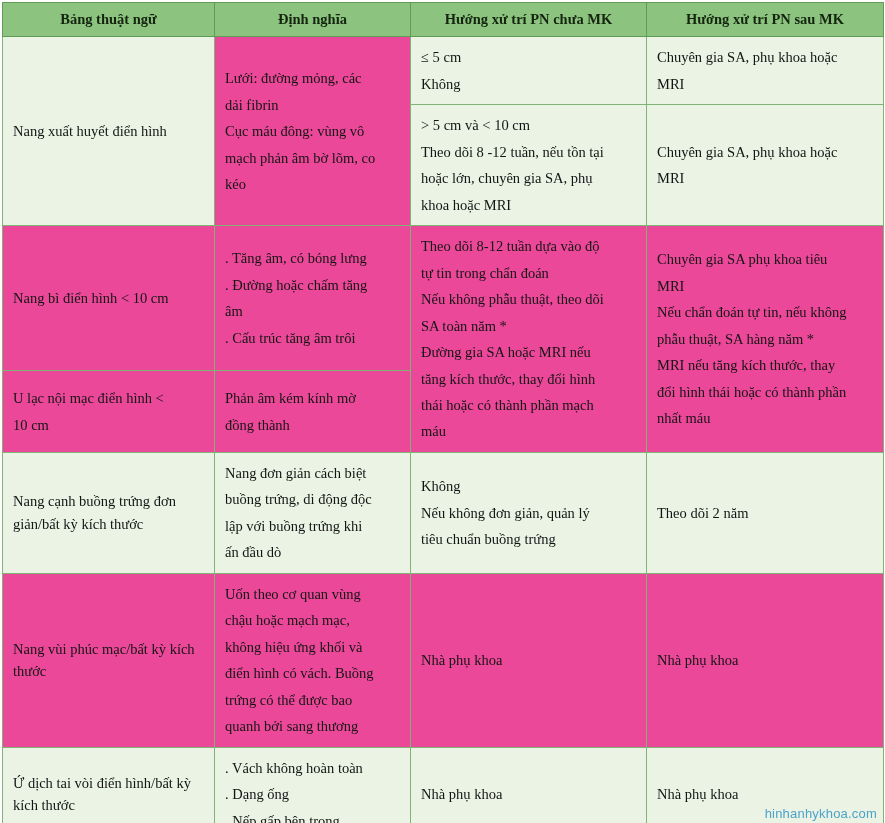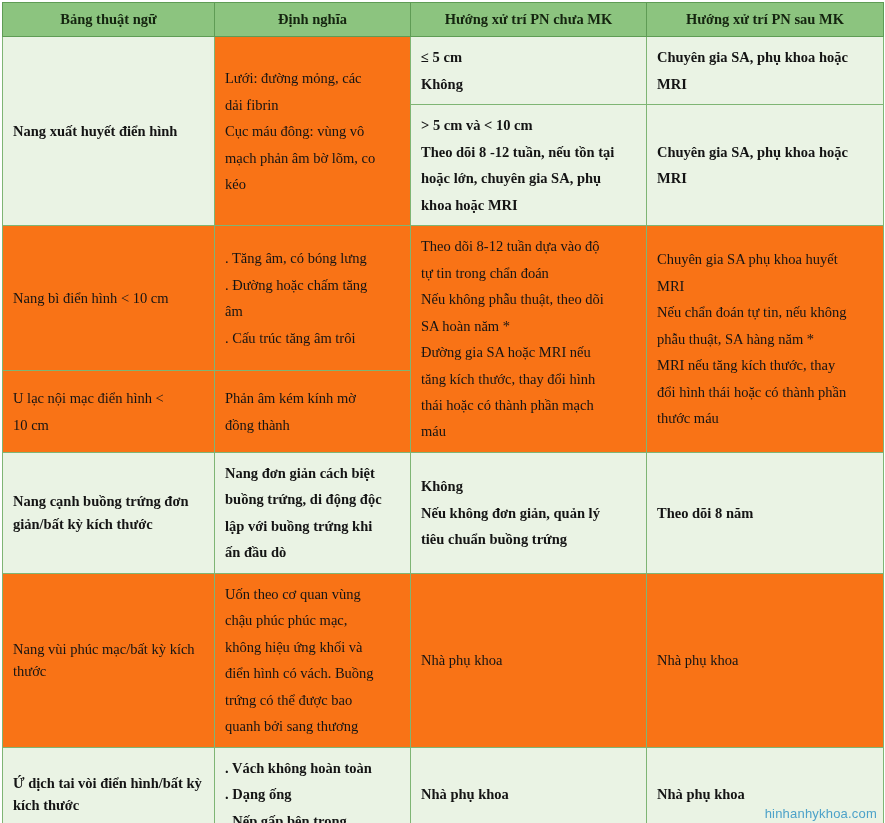--- a/index.html
+++ b/index.html
@@ -46,24 +46,23 @@
     border: 1px solid #7fb574;
     background: #e3efdc;
     vertical-align: middle;
     padding: 9px 10px;
     font-size: 14.5px;
     line-height: 1.55;
     color: #141414;
   }
   table.gloss td.pale {
     background: #eaf3e4;
-    font-weight: bold;
   }
   table.gloss td.mid {
-    background: #f97316;
+    background: #ec4899;
   }
   td p {
     margin: 0 0 4px 0;
   }
   td p:last-child {
     margin-bottom: 0;
   }
   .wm {
     position: absolute;
     right: 8px;
@@ -136,34 +135,34 @@
         <td class="mid">
           <p>. Tăng âm, có bóng lưng</p>
           <p>. Đường hoặc chấm tăng</p>
           <p>âm</p>
           <p>. Cấu trúc tăng âm trôi</p>
         </td>
         <td class="mid" rowspan="2">
           <p>Theo dõi 8-12 tuần dựa vào độ</p>
           <p>tự tin trong chẩn đoán</p>
           <p>Nếu không phẫu thuật, theo dõi</p>
-          <p>SA hoàn năm *</p>
+          <p>SA toàn năm *</p>
           <p>Đường gia SA hoặc MRI nếu</p>
           <p>tăng kích thước, thay đổi hình</p>
           <p>thái hoặc có thành phần mạch</p>
           <p>máu</p>
         </td>
         <td class="mid" rowspan="2">
-          <p>Chuyên gia SA  phụ khoa huyết</p>
+          <p>Chuyên gia SA  phụ khoa tiêu</p>
           <p>MRI</p>
           <p>Nếu chẩn đoán tự tin, nếu không</p>
           <p>phẫu thuật, SA hàng năm *</p>
           <p>MRI nếu tăng kích thước, thay</p>
           <p>đổi hình thái hoặc có thành phần</p>
-          <p>thước máu</p>
+          <p>nhất máu</p>
         </td>
       </tr>
       <tr>
         <td class="mid">
           <p>U lạc nội mạc điển hình &lt;</p>
           <p>10 cm</p>
         </td>
         <td class="mid">
           <p>Phản âm kém kính mờ</p>
           <p>đồng thành</p>
@@ -179,31 +178,31 @@
           <p>buồng trứng, di động độc</p>
           <p>lập với buồng trứng khi</p>
           <p>ấn đầu dò</p>
         </td>
         <td class="pale">
           <p>Không</p>
           <p>Nếu không đơn giản, quản lý</p>
           <p>tiêu chuẩn buồng trứng</p>
         </td>
         <td class="pale">
-          <p>Theo dõi 8 năm</p>
+          <p>Theo dõi 2 năm</p>
         </td>
       </tr>
 
       <tr>
         <td class="mid">
           <p>Nang vùi phúc mạc/bất kỳ kích thước</p>
         </td>
         <td class="mid">
           <p>Uốn theo cơ quan vùng</p>
-          <p>chậu phúc phúc mạc,</p>
+          <p>chậu hoặc mạch mạc,</p>
           <p>không hiệu ứng khối và</p>
           <p>điển hình có vách. Buồng</p>
           <p>trứng có thể được bao</p>
           <p>quanh bởi sang thương</p>
         </td>
         <td class="mid">
           <p>Nhà phụ khoa</p>
         </td>
         <td class="mid">
           <p>Nhà phụ khoa</p>

